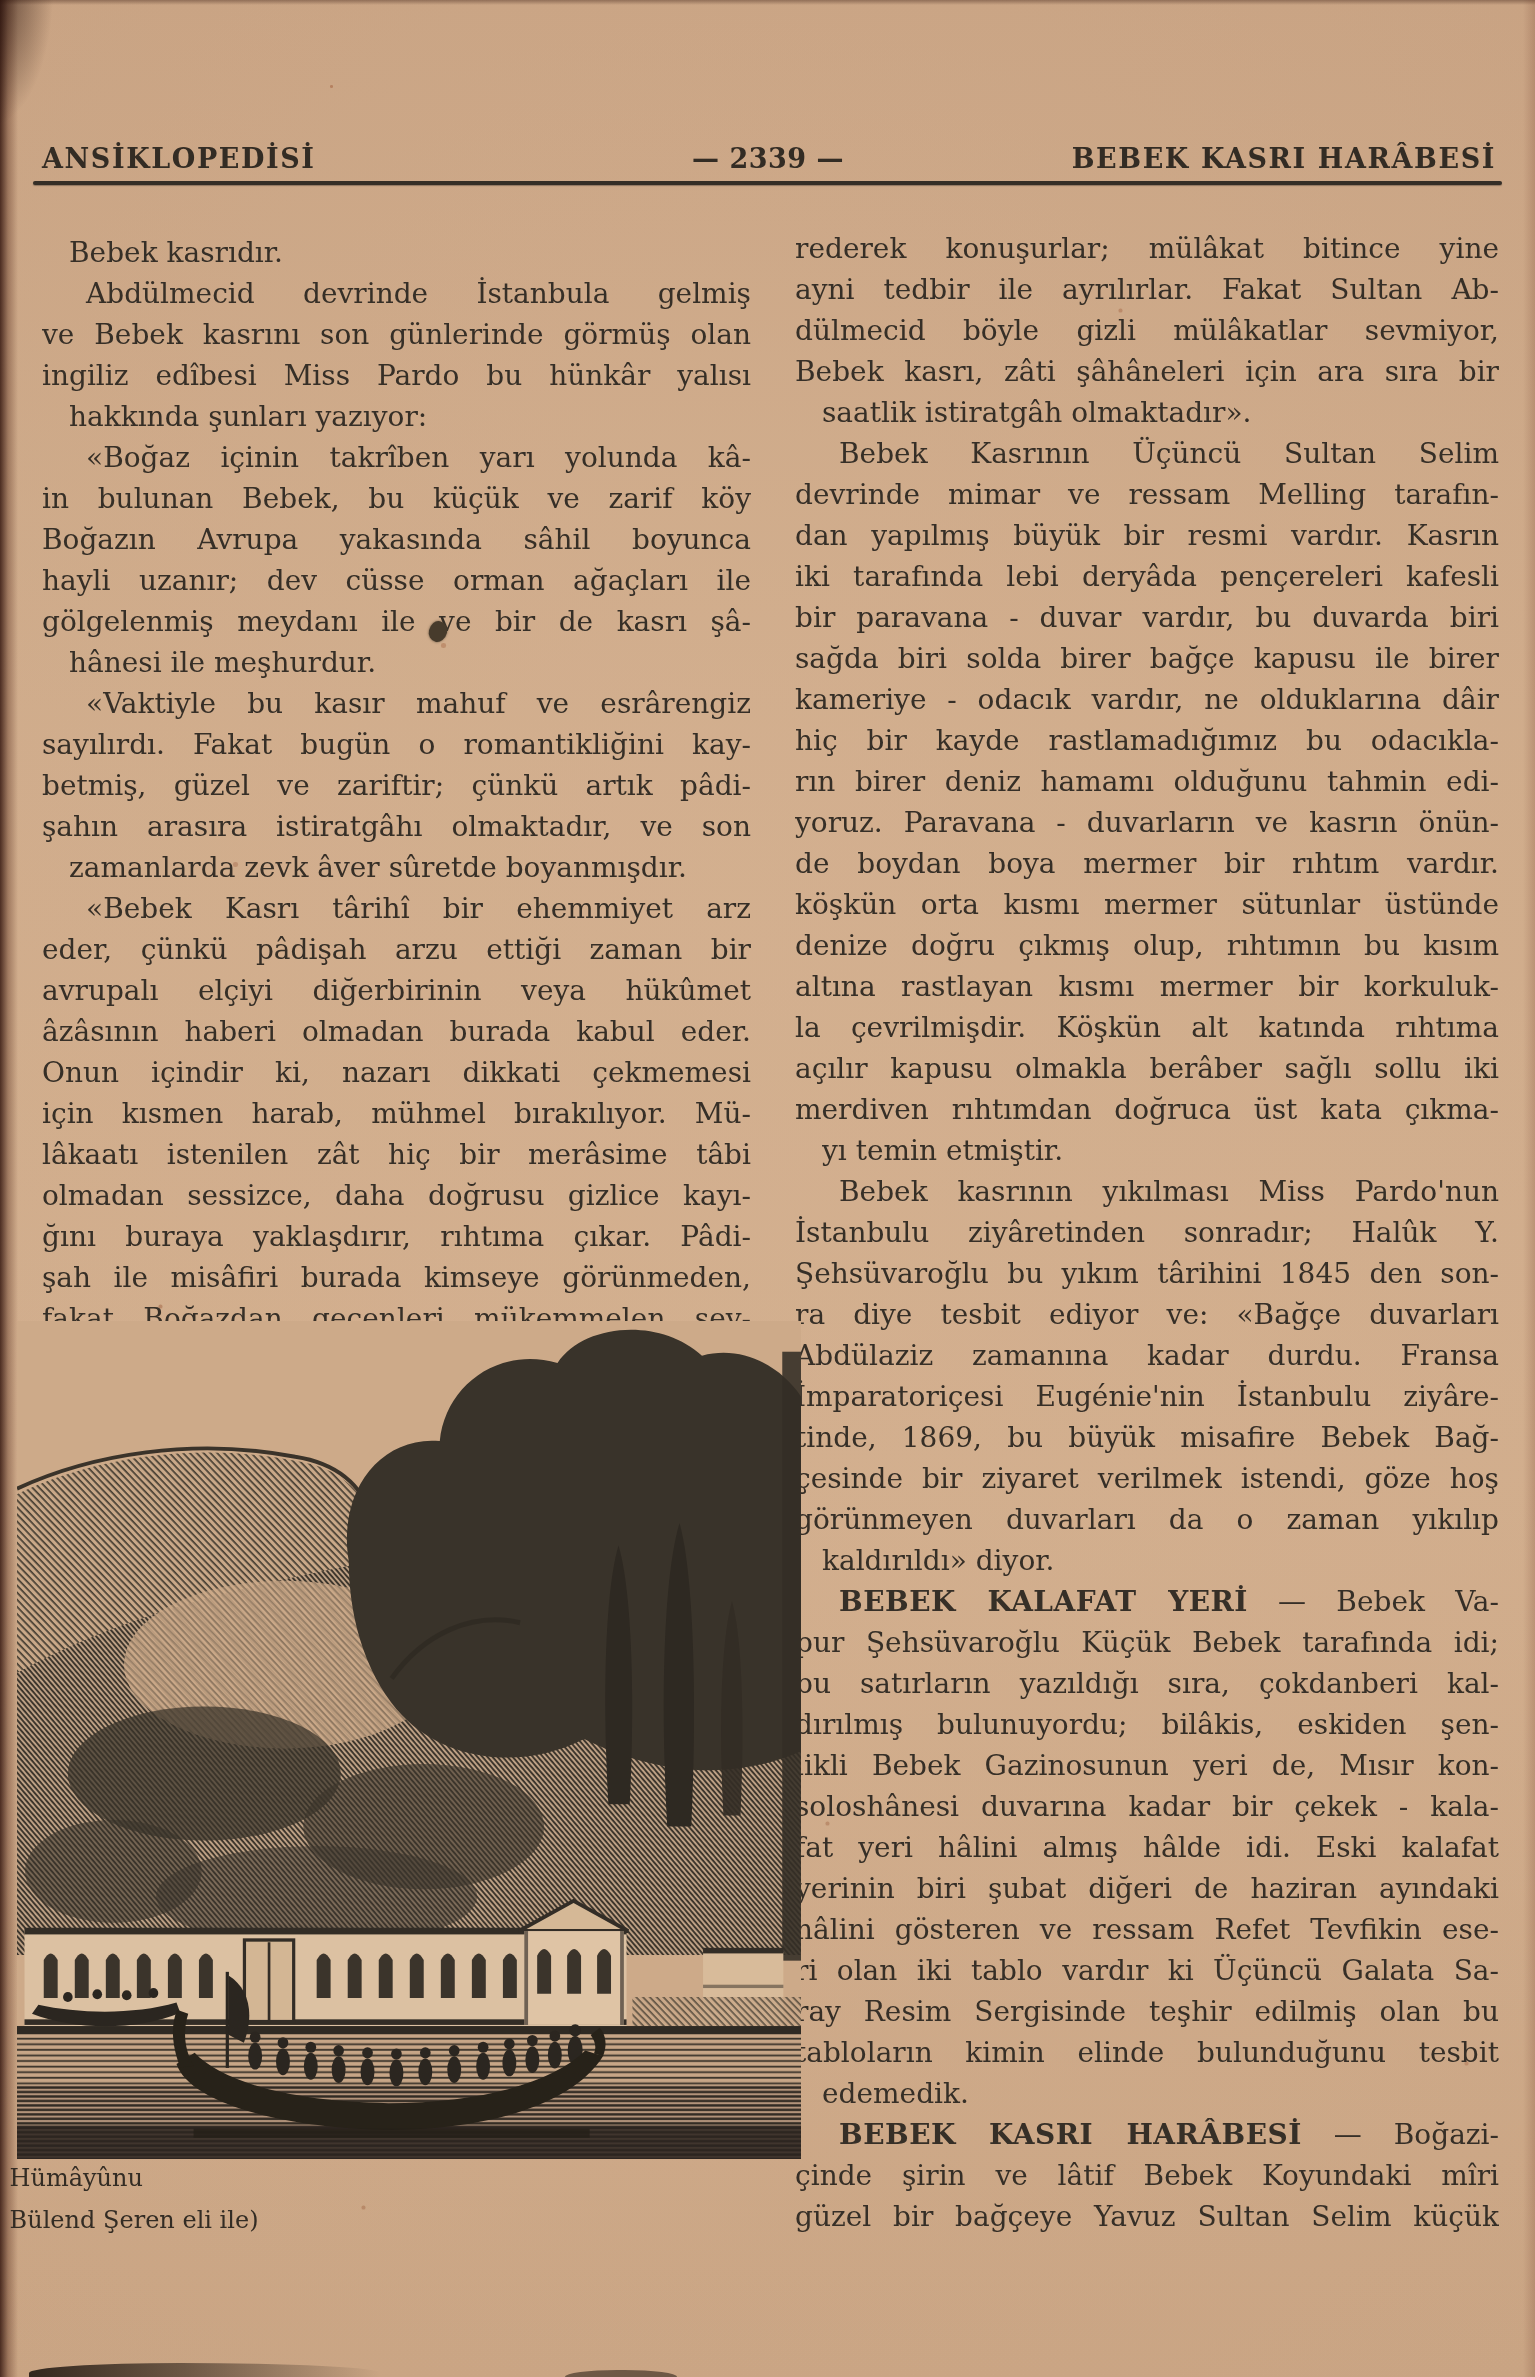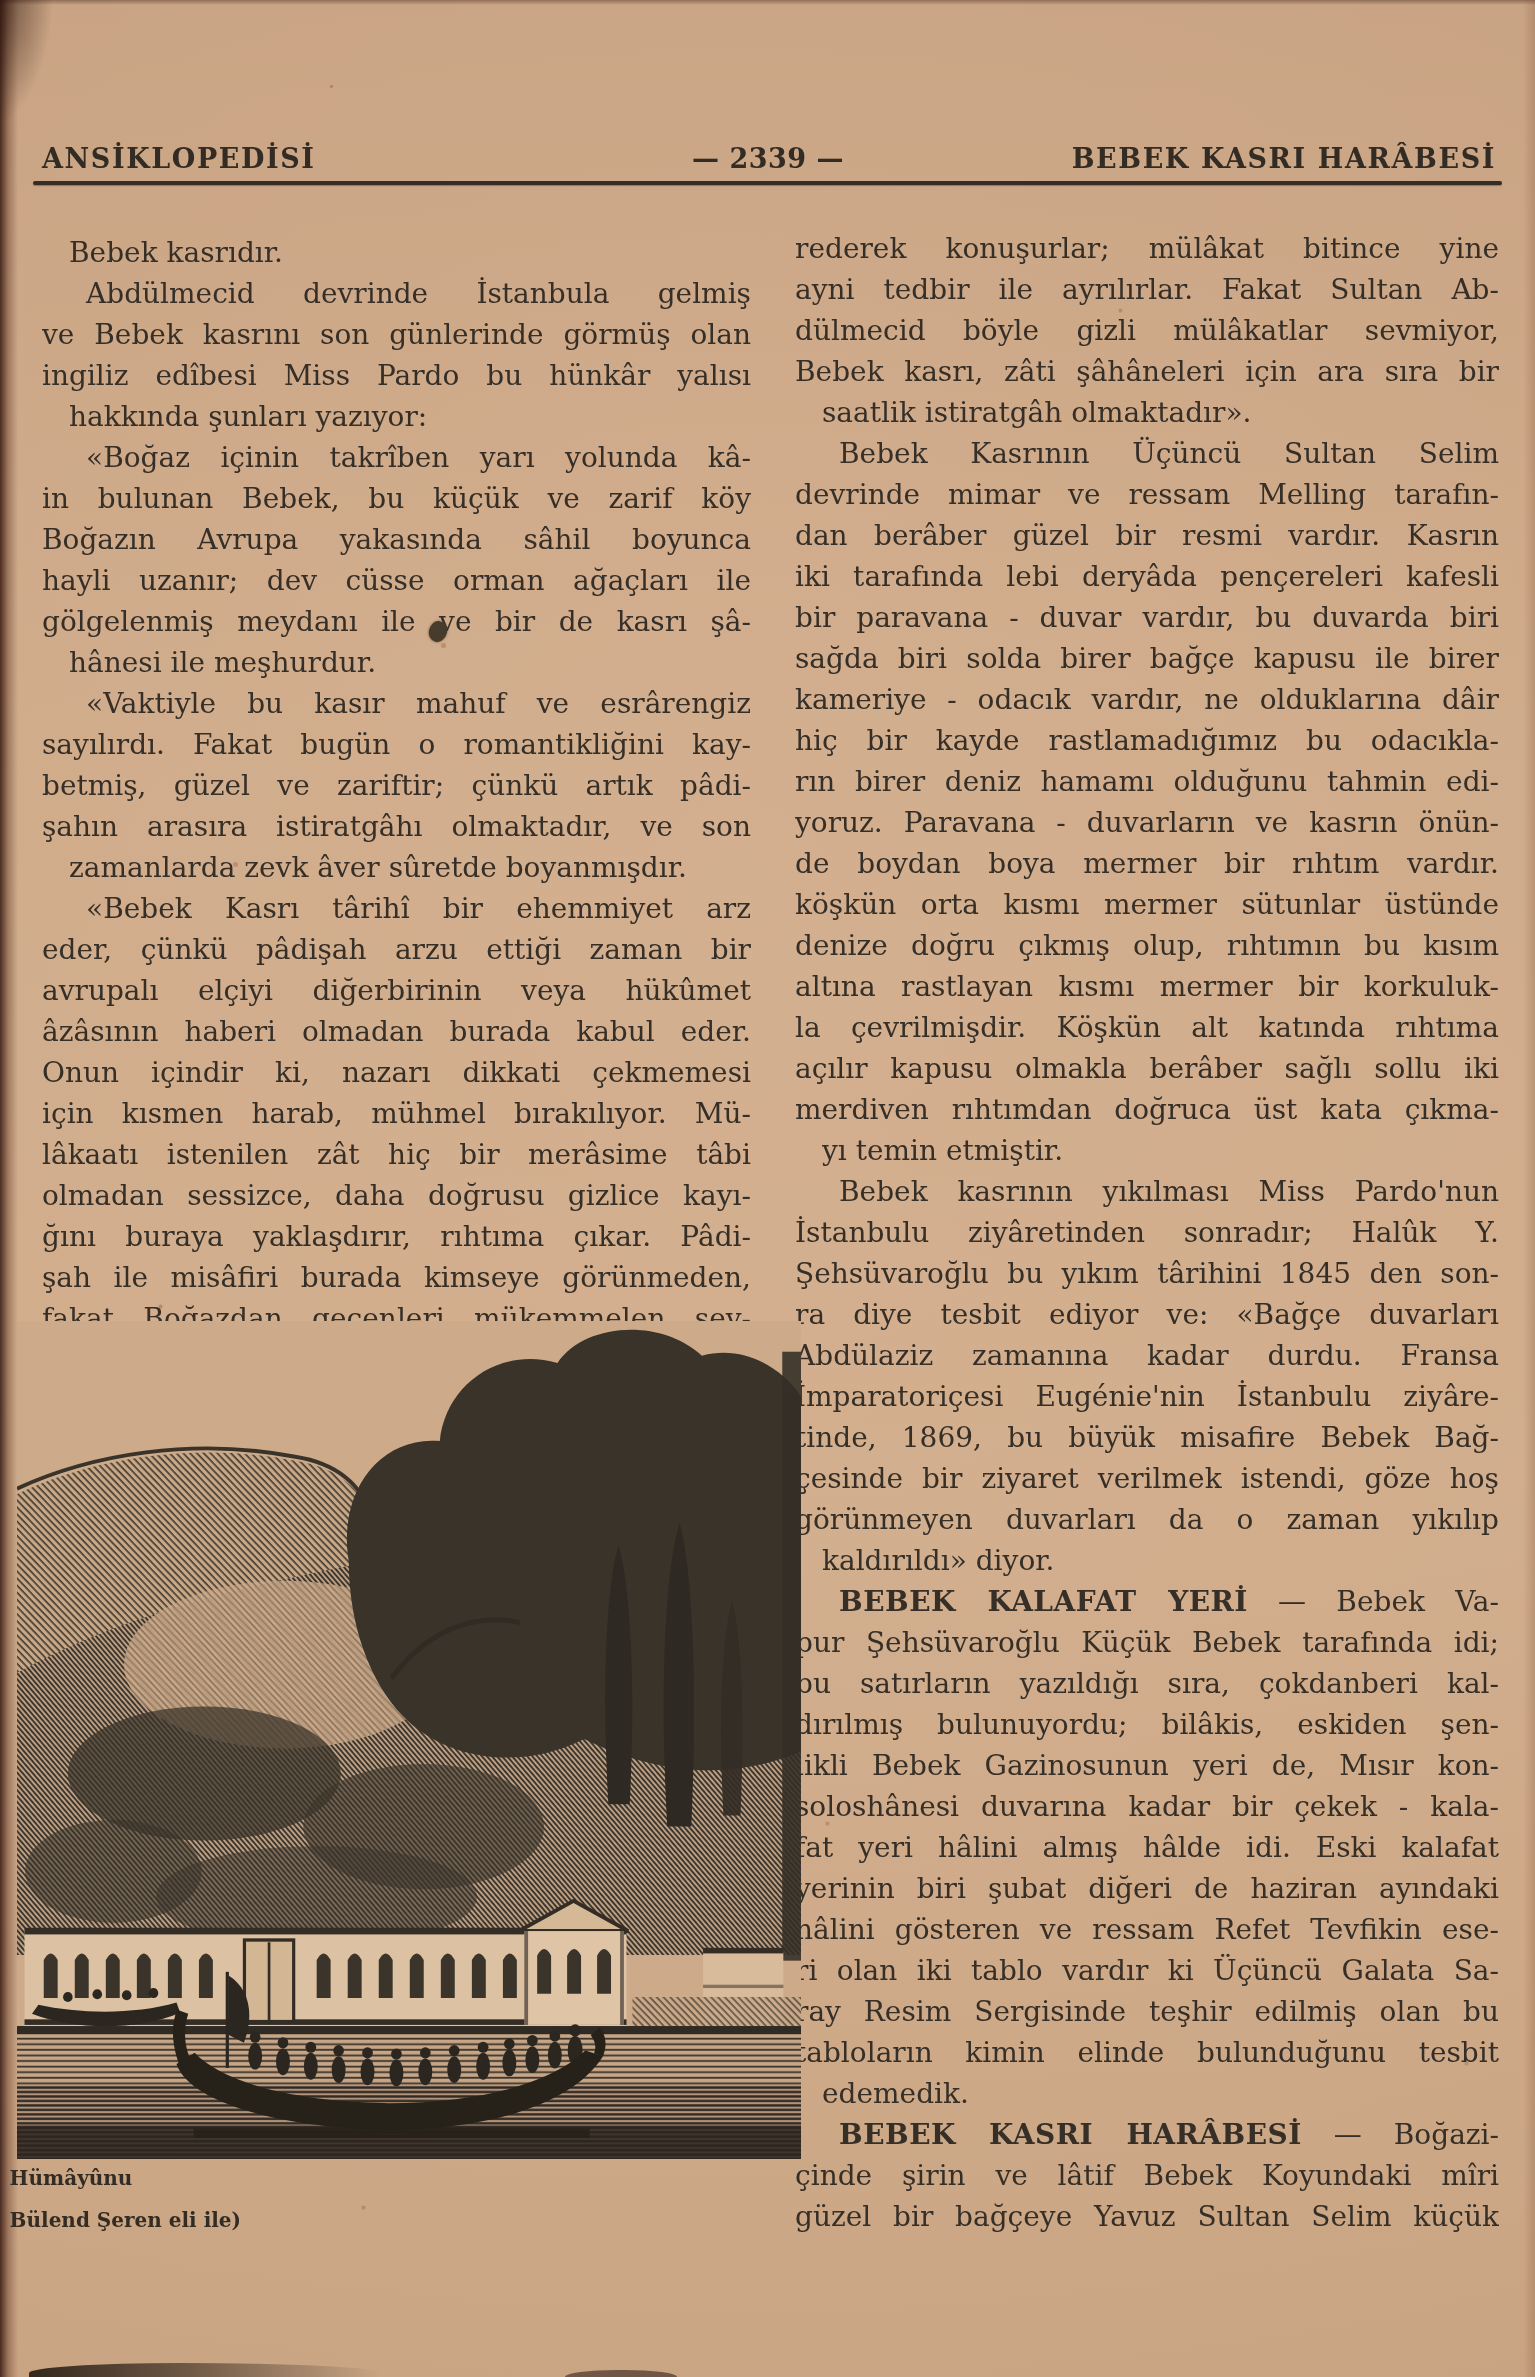--- a/index.html
+++ b/index.html
@@ -47,22 +47,22 @@
   .col{position:absolute;font-size:28px;line-height:41px;color:#362f27;}
   .col-left{left:42px;top:232px;width:709px;}
   .col-right{left:795px;top:228px;width:704px;}
   .line{height:41px;overflow:hidden;text-align:justify;text-align-last:justify;white-space:nowrap;}
   .line.end{text-align-last:left;margin-left:27px;}
   .line.ind{text-indent:44px;}
   .line b{font-weight:700;letter-spacing:0.5px;}
   
   .figure{position:absolute;left:17px;top:1321px;width:784px;height:838px;}
   .fig-svg{width:100%;height:100%;display:block;}
-  .caption{position:absolute;left:9.6px;top:2157px;width:746px;font-weight:700;
-    font-size:20px;line-height:42px;color:#332c24;}
+  .caption{position:absolute;left:9.6px;top:2157px;width:746px;font-weight:400;
+    font-size:24px;line-height:42px;color:#332c24;}
 </style>
 </head>
 <body>
 
 <div class="page">
 
   <div class="edge-left"></div>
   <div class="edge-top"></div>
   <div class="edge-right"></div>
   <div class="corner-smudge"></div>
@@ -103,21 +103,21 @@
       <div class="line">fakat Boğazdan geçenleri mükemmelen sey-</div>
     </div>
   <div class="col col-right">
       <div class="line">rederek konuşurlar; mülâkat bitince yine</div>
       <div class="line">ayni tedbir ile ayrılırlar. Fakat Sultan Ab-</div>
       <div class="line">dülmecid böyle gizli mülâkatlar sevmiyor,</div>
       <div class="line">Bebek kasrı, zâti şâhâneleri için ara sıra bir</div>
       <div class="line end">saatlik istiratgâh olmaktadır».</div>
       <div class="line ind">Bebek Kasrının Üçüncü Sultan Selim</div>
       <div class="line">devrinde mimar ve ressam Melling tarafın-</div>
-      <div class="line">dan berâber güzel bir resmi vardır. Kasrın</div>
+      <div class="line">dan yapılmış büyük bir resmi vardır. Kasrın</div>
       <div class="line">iki tarafında lebi deryâda pençereleri kafesli</div>
       <div class="line">bir paravana - duvar vardır, bu duvarda biri</div>
       <div class="line">sağda biri solda birer bağçe kapusu ile birer</div>
       <div class="line">kameriye - odacık vardır, ne olduklarına dâir</div>
       <div class="line">hiç bir kayde rastlamadığımız bu odacıkla-</div>
       <div class="line">rın birer deniz hamamı olduğunu tahmin edi-</div>
       <div class="line">yoruz. Paravana - duvarların ve kasrın önün-</div>
       <div class="line">de boydan boya mermer bir rıhtım vardır.</div>
       <div class="line">köşkün orta kısmı mermer sütunlar üstünde</div>
       <div class="line">denize doğru çıkmış olup, rıhtımın bu kısım</div>

